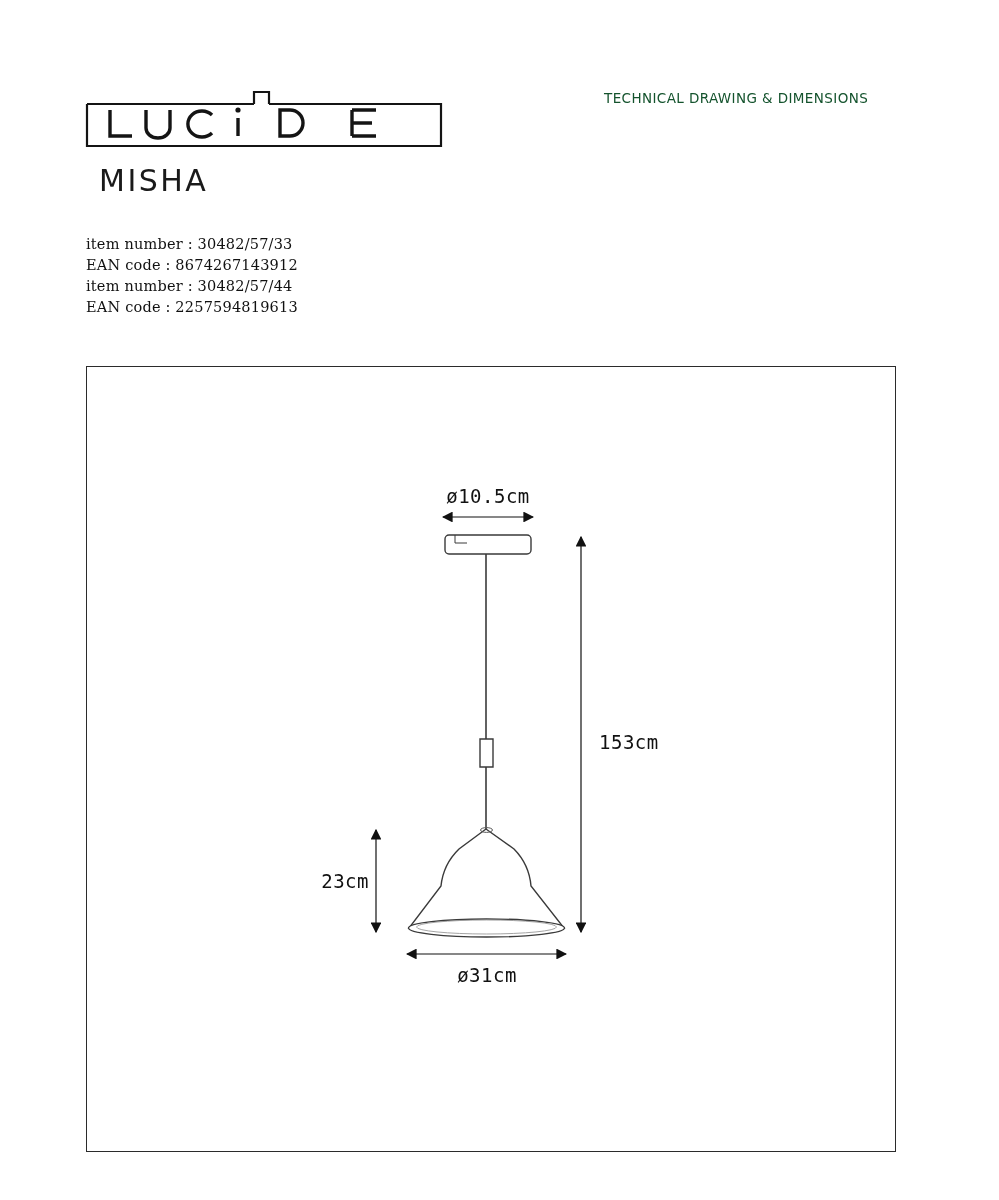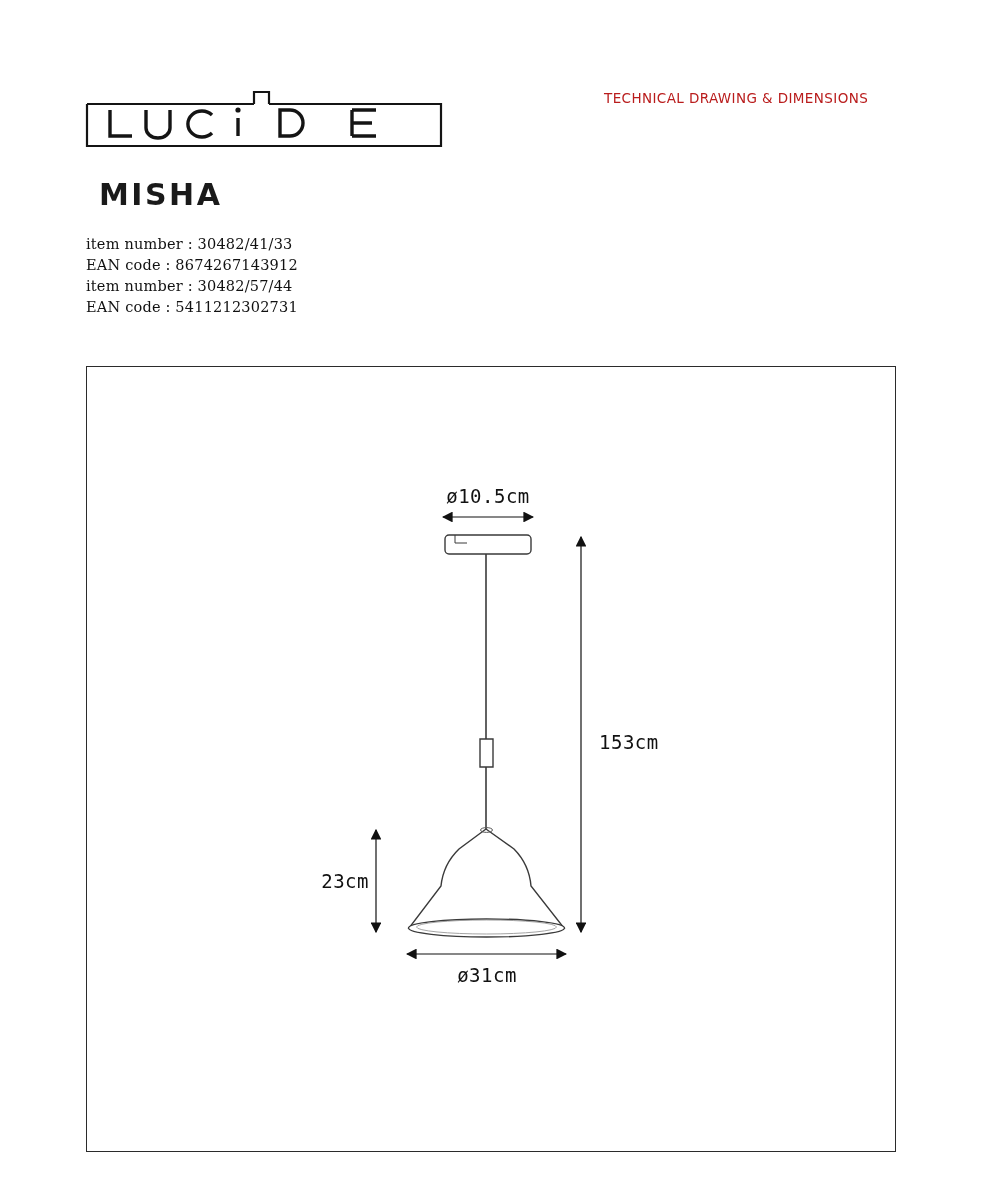--- a/index.html
+++ b/index.html
@@ -17,21 +17,21 @@
   }
 
   
   .header-note {
     position: absolute;
     left: 604px;
     top: 90px;
     font-family: "DejaVu Sans", sans-serif;
     font-size: 13.5px;
     letter-spacing: 0.4px;
-    color: #b91c1c;
+    color: #14532d;
     white-space: nowrap;
   }
 
   
   .logo-wrap {
     position: absolute;
     left: 84px;
     top: 84px;
     width: 360px;
     height: 64px;
@@ -39,22 +39,21 @@
   .logo-svg { display: block; }
 
   .product-title {
     position: absolute;
     left: 99px;
     top: 163px;
     font-family: "DejaVu Sans", sans-serif;
     font-size: 30px;
     letter-spacing: 2.5px;
     color: #1a1a1a;
-    font-weight: 700;
-    margin-top: 14px;
+    font-weight: 400;
   }
 
   .meta-block {
     position: absolute;
     left: 86px;
     top: 234px;
     font-family: "DejaVu Serif", serif;
     font-size: 14.5px;
     line-height: 21px;
     color: #111;
@@ -115,24 +114,24 @@
 
       <path d="M268,26 L268,52 M268,26 L292,26 M268,39 L288,39 M268,52 L292,52"></path>
     </g>
     <circle cx="154" cy="26" r="2.6" fill="#141414"></circle>
   </svg>
 </div>
 
 <div class="product-title">MISHA</div>
 
 <div class="meta-block">
-  <div>item number : 30482/41/33</div>
+  <div>item number : 30482/57/33</div>
   <div>EAN code : 8674267143912</div>
   <div>item number : 30482/57/44</div>
-  <div>EAN code : 5411212302731</div>
+  <div>EAN code : 2257594819613</div>
 </div>
 
 <div class="frame">
   <svg class="drawing-svg" width="808" height="784" viewBox="0 0 808 784" xmlns="http://www.w3.org/2000/svg">
     <defs>
       <marker id="arrowEnd" markerWidth="9" markerHeight="9" refX="8" refY="4.5" orient="auto">
         <path d="M0,0 L9,4.5 L0,9 Z" fill="#111"></path>
       </marker>
       <marker id="arrowStart" markerWidth="9" markerHeight="9" refX="1" refY="4.5" orient="auto">
         <path d="M9,0 L0,4.5 L9,9 Z" fill="#111"></path>

